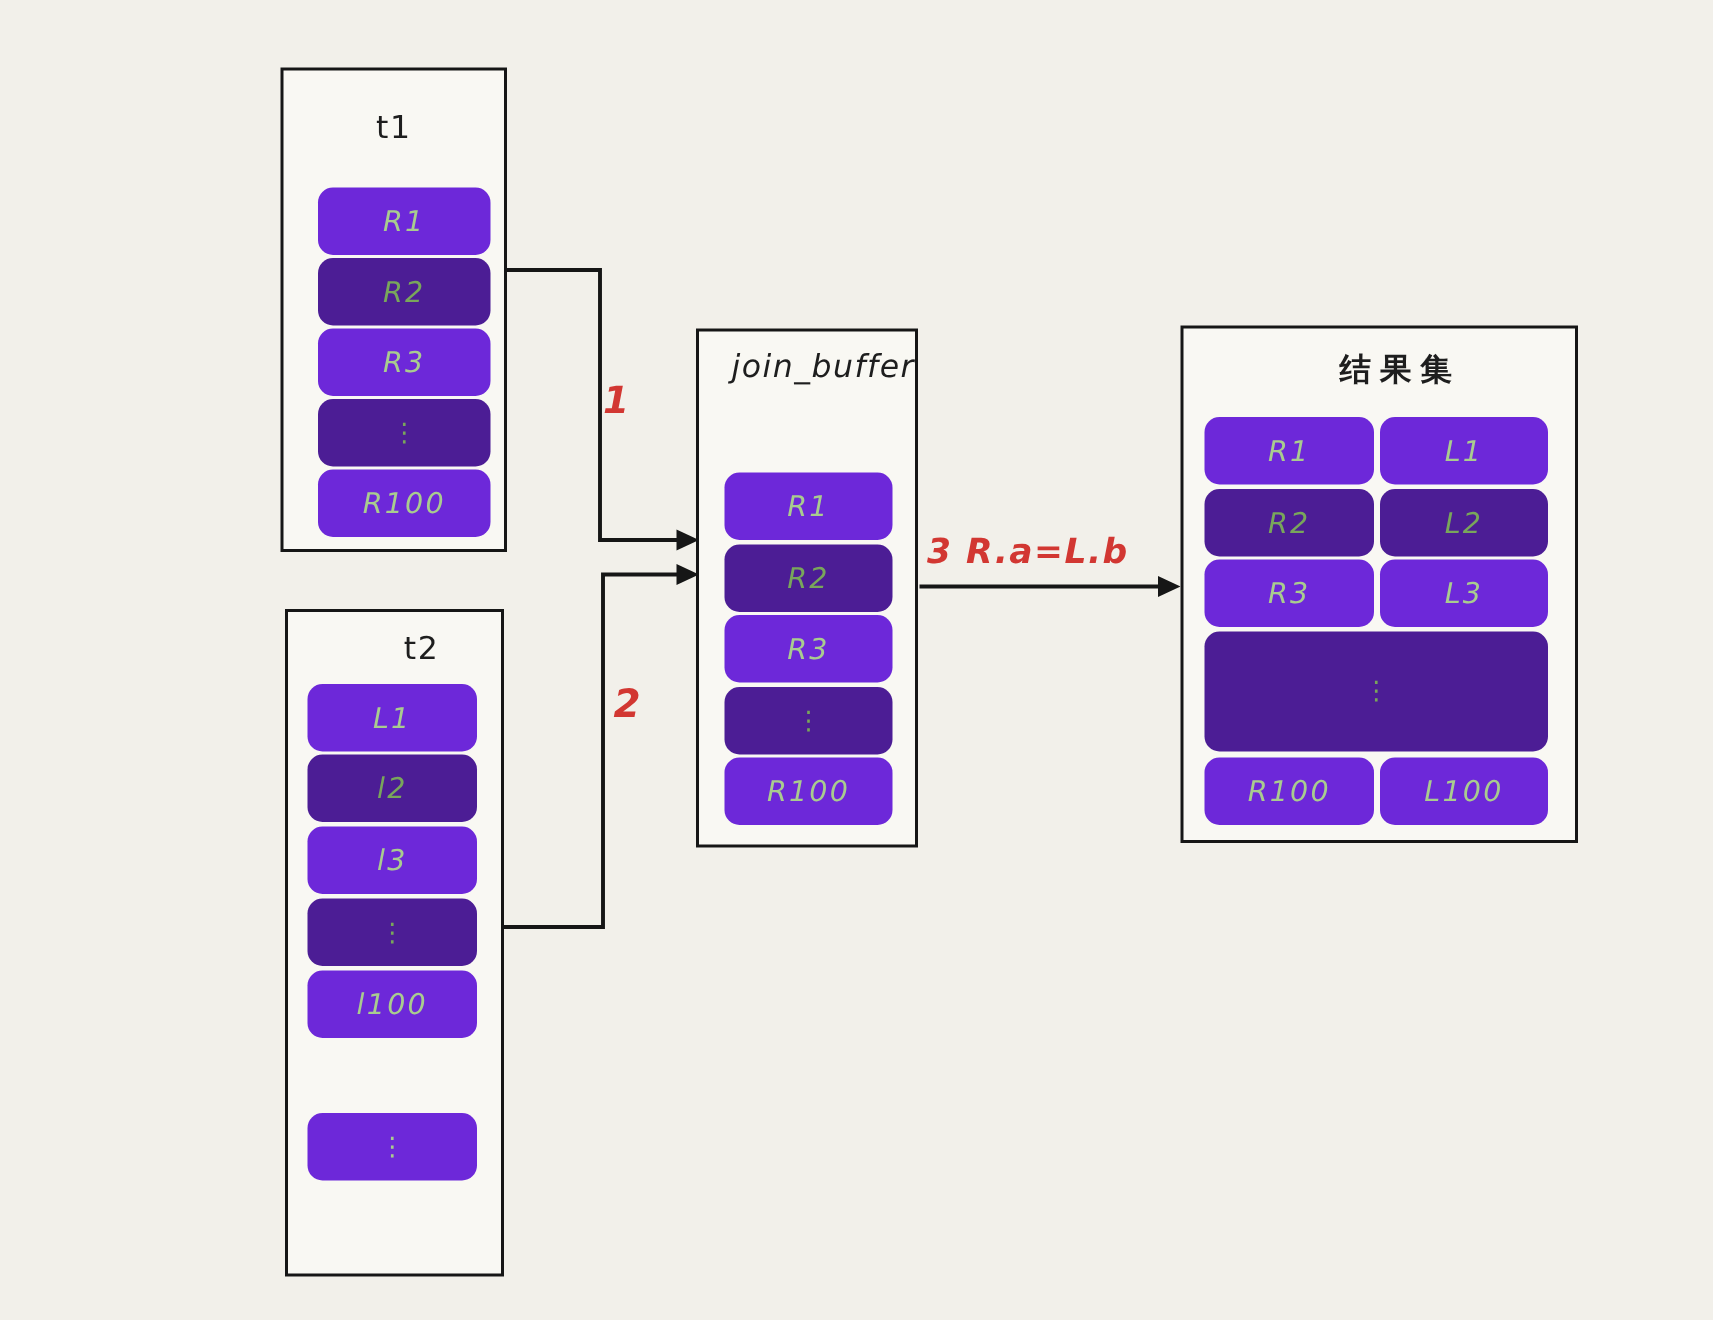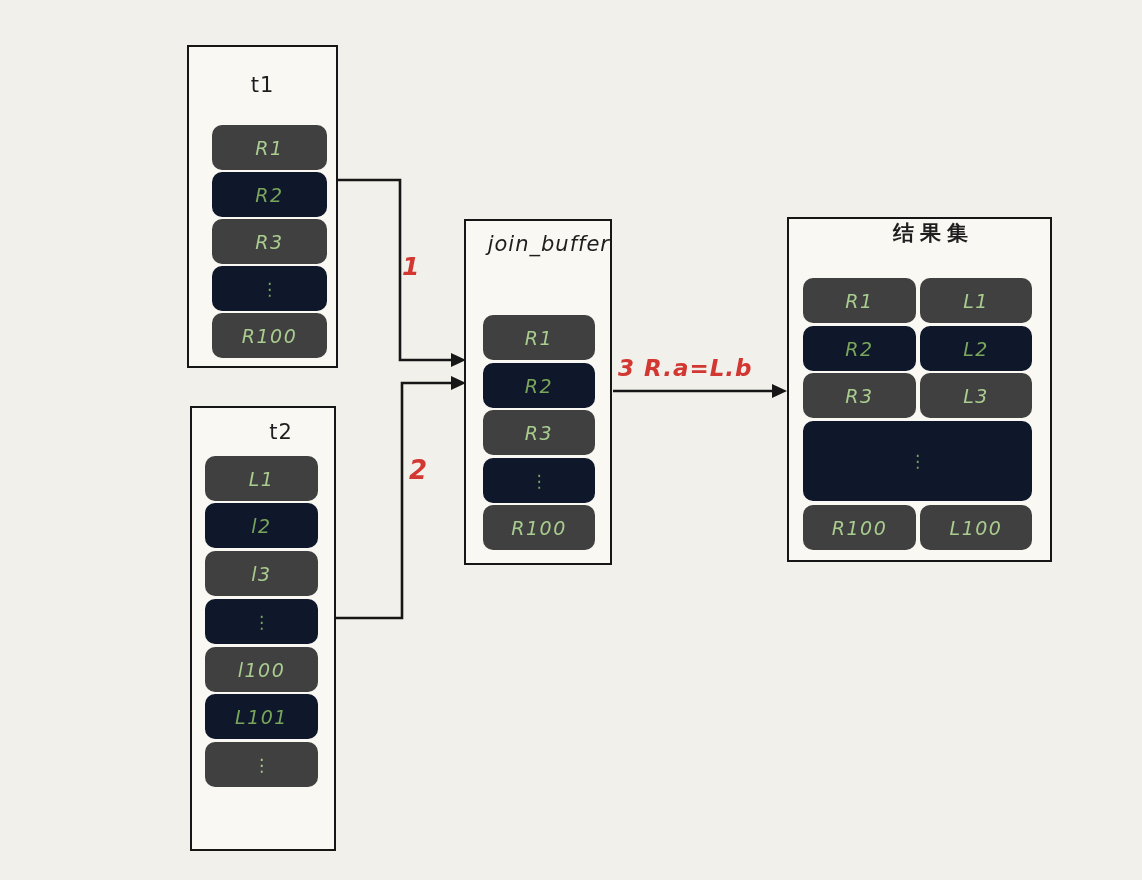--- a/index.html
+++ b/index.html
@@ -15,22 +15,22 @@
     text-align:center;color:#1e1e1e;font-size:21px;letter-spacing:1px;
     font-style:italic;
   }
   .box-title.plain{font-style:normal;}
   .box-title.cjk{font-weight:bold;font-style:normal;letter-spacing:6px;}
   .row{
     position:absolute;height:45px;border-radius:10px;
     display:flex;align-items:center;justify-content:center;
     font-size:19px;font-style:italic;letter-spacing:1.5px;
   }
-  .row.dark{background:#404040;color:#a9cc8f;}
-  .row.light{background:#0f172a;color:#79a65b;}
+  .row.dark{background:#6d28d9;color:#a9cc8f;}
+  .row.light{background:#4c1d95;color:#79a65b;}
   .row.dots{font-style:normal;font-size:17px;letter-spacing:0;}
   .red-label{
     position:absolute;color:#d23732;font-style:italic;font-weight:bold;
     letter-spacing:1px;
   }
   svg.wires{position:absolute;left:0;top:0;pointer-events:none;}
 </style>
 </head>
 <body>
 
@@ -59,34 +59,33 @@
   <div class="row dark" style="left:212px;top:313px;width:115px;">R100</div>
 
   <div class="box" style="left:190px;top:406px;width:146px;height:445px;">
     <div class="box-title plain" style="margin-top:12px;padding-left:36px;">t2</div>
   </div>
   <div class="row dark" style="left:205px;top:456px;width:113px;">L1</div>
   <div class="row light" style="left:205px;top:503px;width:113px;">l2</div>
   <div class="row dark" style="left:205px;top:551px;width:113px;">l3</div>
   <div class="row light dots" style="left:205px;top:599px;width:113px;">⋮</div>
   <div class="row dark" style="left:205px;top:647px;width:113px;">l100</div>
-  <div class="row light" style="left:205px;top:694px;width:113px;">L101</div>
   <div class="row dark dots" style="left:205px;top:742px;width:113px;">⋮</div>
 
   <div class="box" style="left:464px;top:219px;width:148px;height:346px;">
     <div class="box-title" style="margin-top:11px;text-align:right;">join_buffer</div>
   </div>
   <div class="row dark" style="left:483px;top:315px;width:112px;">R1</div>
   <div class="row light" style="left:483px;top:363px;width:112px;">R2</div>
   <div class="row dark" style="left:483px;top:410px;width:112px;">R3</div>
   <div class="row light dots" style="left:483px;top:458px;width:112px;">⋮</div>
   <div class="row dark" style="left:483px;top:505px;width:112px;">R100</div>
 
   <div class="box" style="left:787px;top:217px;width:265px;height:345px;">
-    <div class="box-title cjk" style="padding-left:28px;">结果集</div>
+    <div class="box-title cjk" style="margin-top:13px;padding-left:28px;">结果集</div>
   </div>
   <div class="row dark" style="left:803px;top:278px;width:113px;">R1</div>
   <div class="row dark" style="left:920px;top:278px;width:112px;">L1</div>
   <div class="row light" style="left:803px;top:326px;width:113px;">R2</div>
   <div class="row light" style="left:920px;top:326px;width:112px;">L2</div>
   <div class="row dark" style="left:803px;top:373px;width:113px;">R3</div>
   <div class="row dark" style="left:920px;top:373px;width:112px;">L3</div>
   <div class="row light dots" style="left:803px;top:421px;width:229px;height:80px;">⋮</div>
   <div class="row dark" style="left:803px;top:505px;width:113px;">R100</div>
   <div class="row dark" style="left:920px;top:505px;width:112px;">L100</div>

